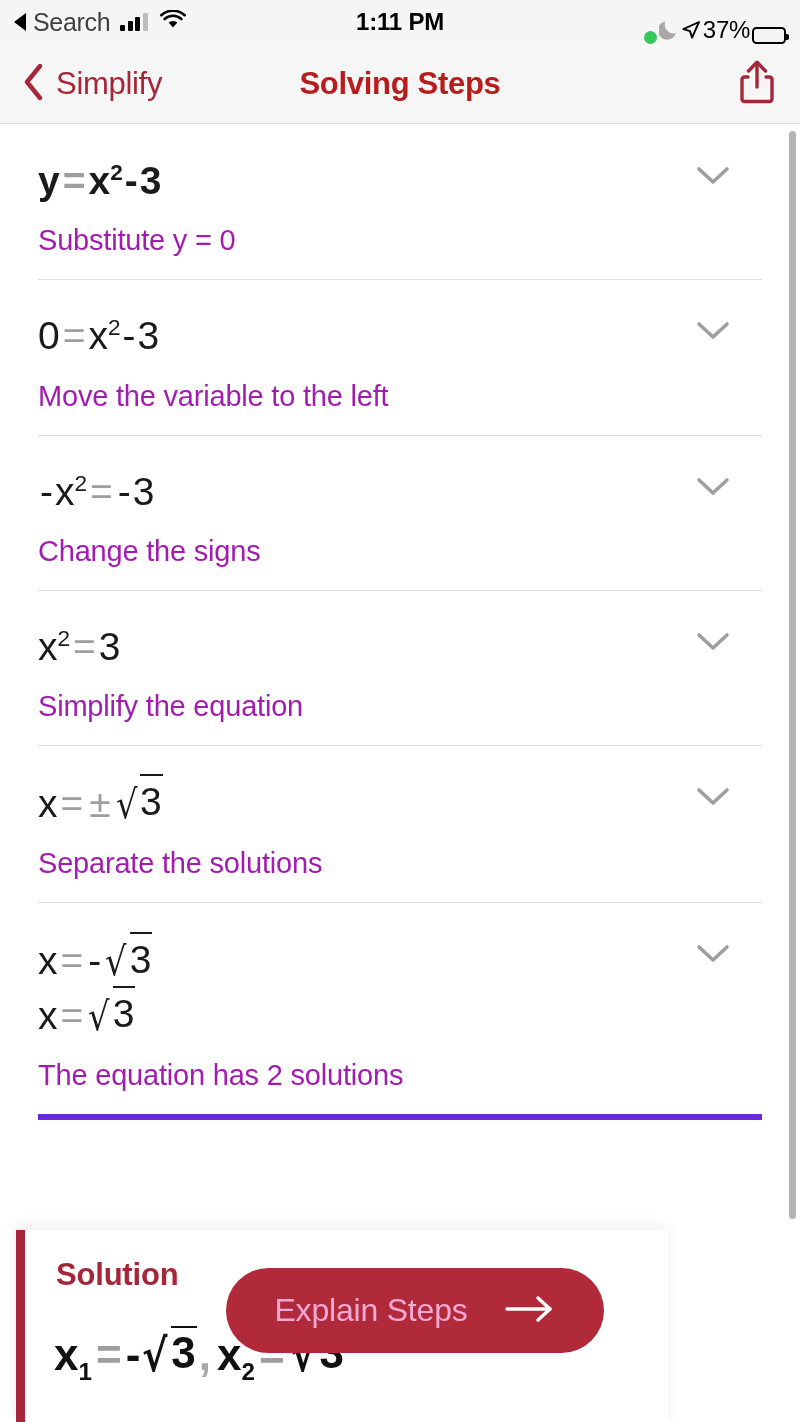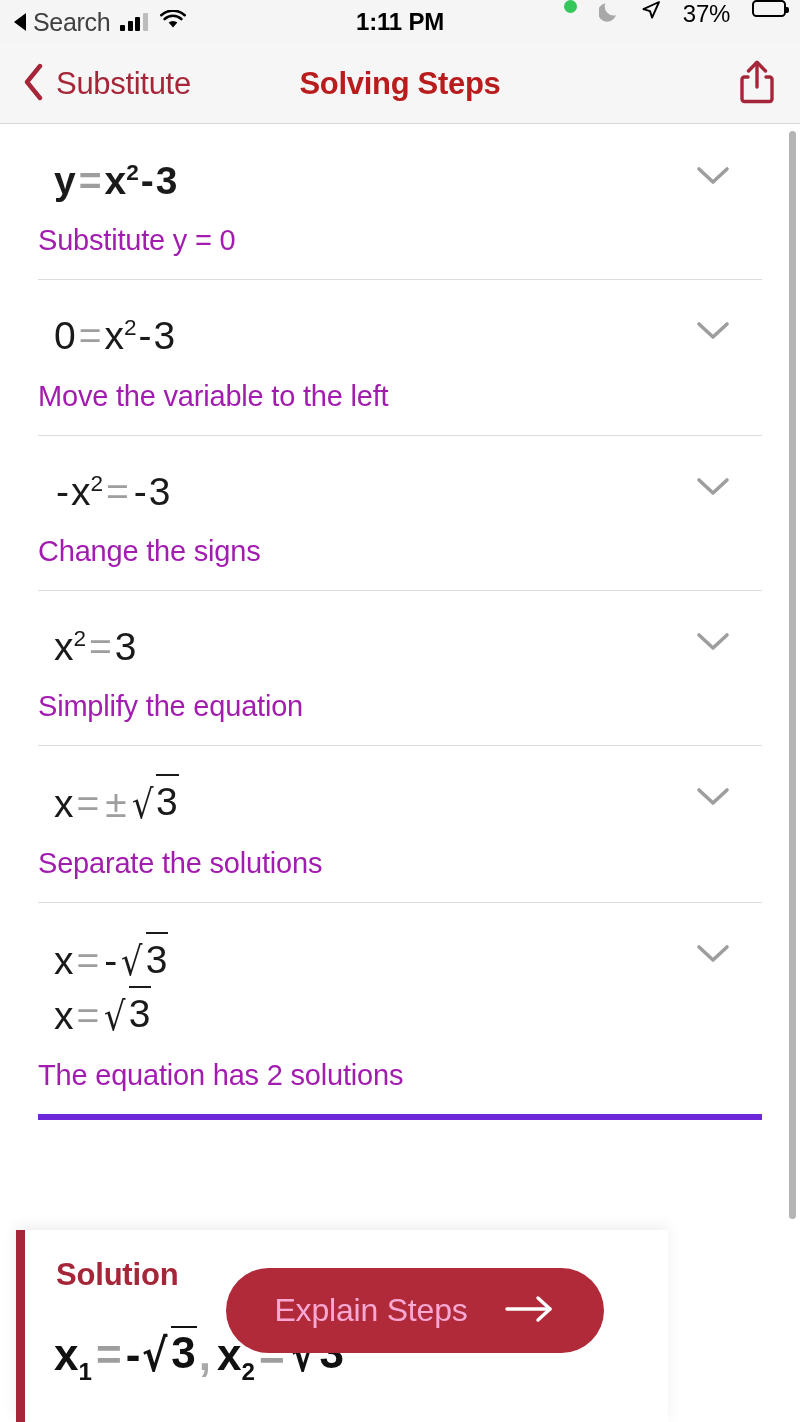--- a/index.html
+++ b/index.html
@@ -58,21 +58,21 @@
     left: 0; right: 0; top: 0; height: 44px;
     display: flex; align-items: center; justify-content: center;
   }
   .sb-time {
     font-size: 24px; font-weight: 700; color: #000; letter-spacing: -0.2px;
   }
 
   .sb-right {
     position: absolute;
     right: 14px; top: 0; height: 44px;
-    display: flex; align-items: flex-start; gap: 22px;
+    display: flex; align-items: flex-end; gap: 2px;
   }
   .sb-dot {
     width: 13px; height: 13px; border-radius: 50%;
     background: #34c759;
   }
   .sb-moon { display: block; }
   .sb-loc { display: block; }
   .sb-batt-pct {
     font-size: 24px; font-weight: 400; color: #000; letter-spacing: -0.3px;
   }
@@ -153,21 +153,20 @@
     border-bottom: 1px solid #dcdcdc;
   }
   .step:last-child .step-inner { border-bottom: 6px solid #6d28d9; }
 
   .step-eq {
     font-size: 39px;
     color: #1a1a1a;
     line-height: 1.34;
     letter-spacing: 0px;
     white-space: nowrap;
-    margin-left: 16px;
   }
   .step-eq.bold { font-weight: 700; }
   .step-eq .op {
     color: #9e9e9e;
     padding: 0 3px;
   }
   .step-eq .minus {
     color: #1a1a1a;
     padding: 0 2px;
   }
@@ -337,21 +336,21 @@
     </div>
   </div>
 
   <div class="navbar">
     <div class="nav-back">
       <span>
         <svg width="22" height="38" viewBox="0 0 22 38">
           <path d="M18 3 L5 19 L18 35" stroke="#A62639" stroke-width="4.4" fill="none" stroke-linecap="round" stroke-linejoin="round"></path>
         </svg>
       </span>
-      <span class="nav-back-label">Substitute</span>
+      <span class="nav-back-label">Simplify</span>
     </div>
 
     <div class="nav-title">Solving Steps</div>
 
     <div class="nav-share">
       <span>
         <svg width="38" height="46" viewBox="0 0 38 46">
           <path d="M10 18 H6.5 a2.5 2.5 0 0 0 -2.5 2.5 V40 a2.5 2.5 0 0 0 2.5 2.5 H31.5 a2.5 2.5 0 0 0 2.5 -2.5 V20.5 a2.5 2.5 0 0 0 -2.5 -2.5 H28" stroke="#A62639" stroke-width="3.4" fill="none" stroke-linecap="round" stroke-linejoin="round"></path>
           <path d="M19 28 V4" stroke="#A62639" stroke-width="3.4" fill="none" stroke-linecap="round"></path>
           <path d="M10.5 12 L19 3.2 L27.5 12" stroke="#A62639" stroke-width="3.4" fill="none" stroke-linecap="round" stroke-linejoin="round"></path>

